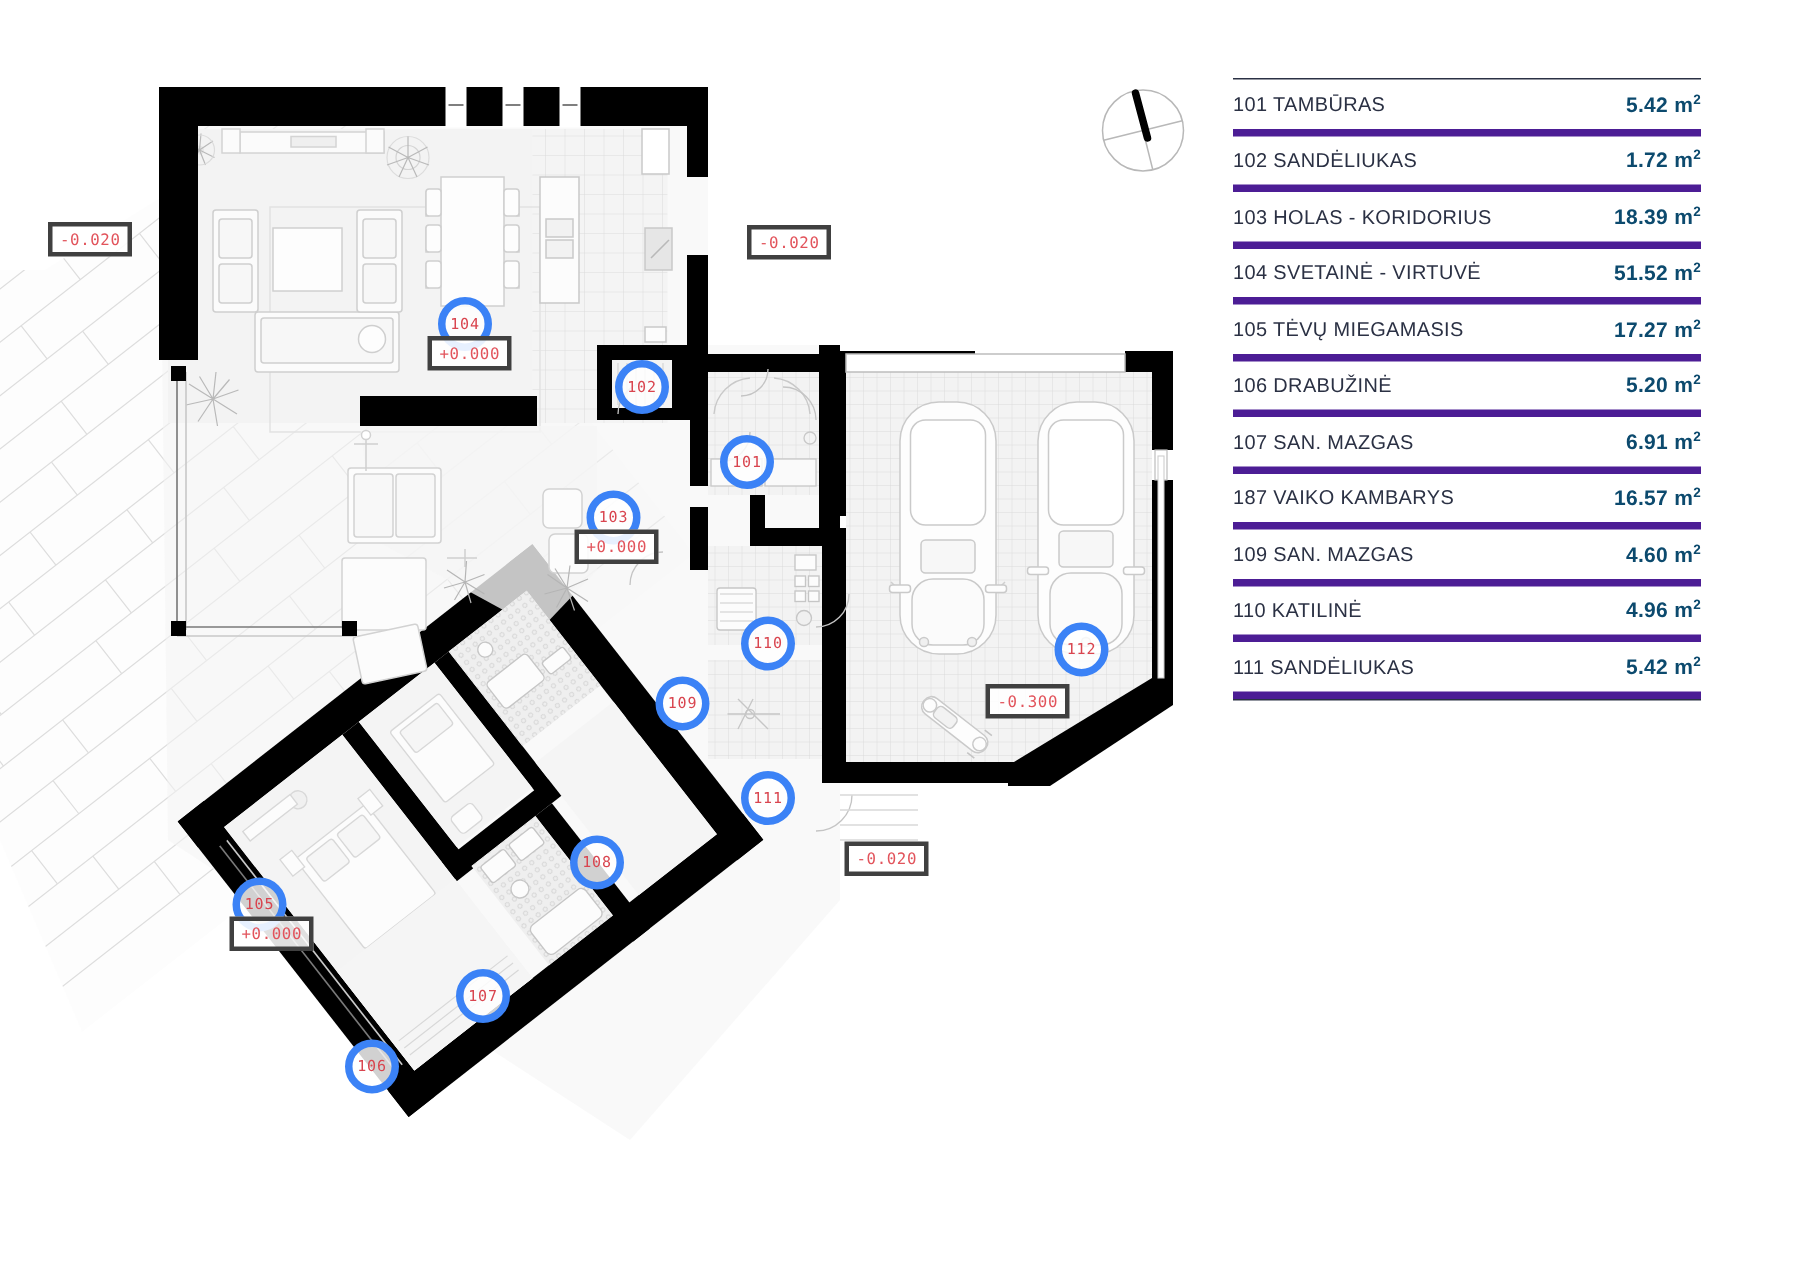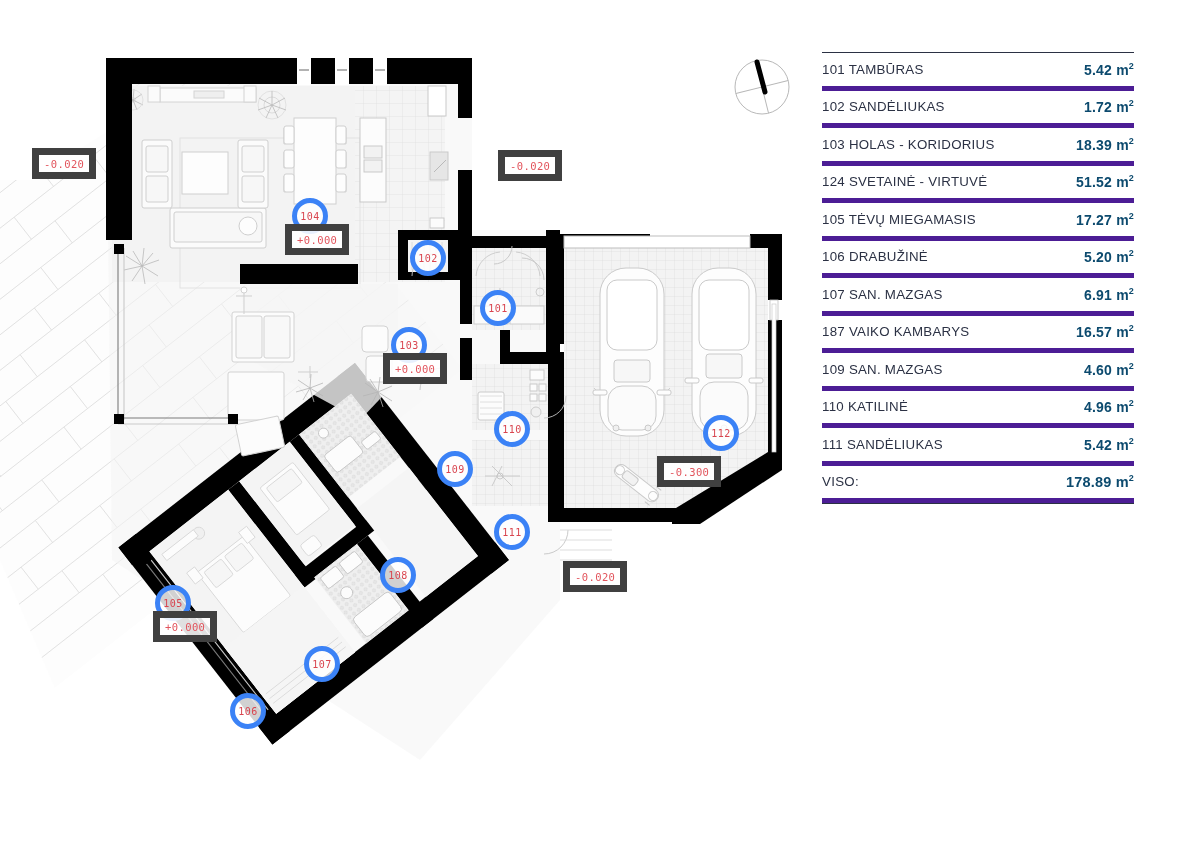--- a/index.html
+++ b/index.html
@@ -16,21 +16,21 @@
   .plan-svg{display:block;width:800px;height:852px;}
 
   
   .room-tag{
     position:absolute;width:26px;height:26px;border-radius:50%;
     border:5px solid #3b82f6;color:#d9454f;background:rgba(255,255,255,.82);
     font-size:10px;letter-spacing:.5px;display:flex;align-items:center;justify-content:center;
     font-family:"DejaVu Sans Mono","Liberation Mono",monospace;
   }
   .elev-tag{
-    position:absolute;height:17px;padding:0 5px;border:7px solid #404040;
+    position:absolute;height:17px;padding:0 5px;border:3px solid #404040;
     color:#e2545c;background:rgba(255,255,255,.88);
     font-size:10.5px;display:flex;align-items:center;justify-content:center;
     font-family:"DejaVu Sans Mono","Liberation Mono",monospace;letter-spacing:.4px;
   }
 
   
   .compass{position:absolute;left:731px;top:56px;width:62px;height:62px;}
 
   
   .legend{
@@ -477,21 +477,21 @@
     </div>
     <div class="row">
       <span class="label">102 SANDĖLIUKAS</span>
       <span class="value"><span>1.72</span> <span>m</span><sup>2</sup></span>
     </div>
     <div class="row">
       <span class="label">103 HOLAS - KORIDORIUS</span>
       <span class="value"><span>18.39</span> <span>m</span><sup>2</sup></span>
     </div>
     <div class="row">
-      <span class="label">124 SVETAINĖ - VIRTUVĖ</span>
+      <span class="label">104 SVETAINĖ - VIRTUVĖ</span>
       <span class="value"><span>51.52</span> <span>m</span><sup>2</sup></span>
     </div>
     <div class="row">
       <span class="label">105 TĖVŲ MIEGAMASIS</span>
       <span class="value"><span>17.27</span> <span>m</span><sup>2</sup></span>
     </div>
     <div class="row">
       <span class="label">106 DRABUŽINĖ</span>
       <span class="value"><span>5.20</span> <span>m</span><sup>2</sup></span>
     </div>
@@ -509,21 +509,17 @@
     </div>
     <div class="row">
       <span class="label">110 KATILINĖ</span>
       <span class="value"><span>4.96</span> <span>m</span><sup>2</sup></span>
     </div>
     <div class="row">
       <span class="label">111 SANDĖLIUKAS</span>
       <span class="value"><span>5.42</span> <span>m</span><sup>2</sup></span>
     </div>
 
-    <div class="row total">
-      <span class="label">VISO:</span>
-      <span class="value"><span>178.89</span> <span>m</span><sup>2</sup></span>
-    </div>
 
     <div class="legend-bot"></div>
   </div>
 
 </div>
 
 </body></html>

